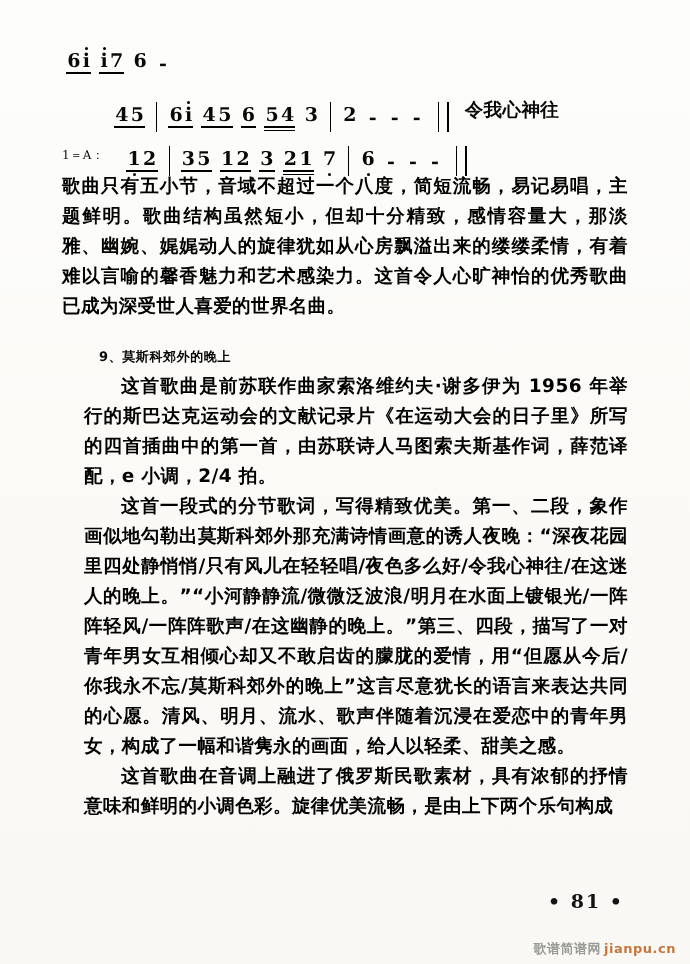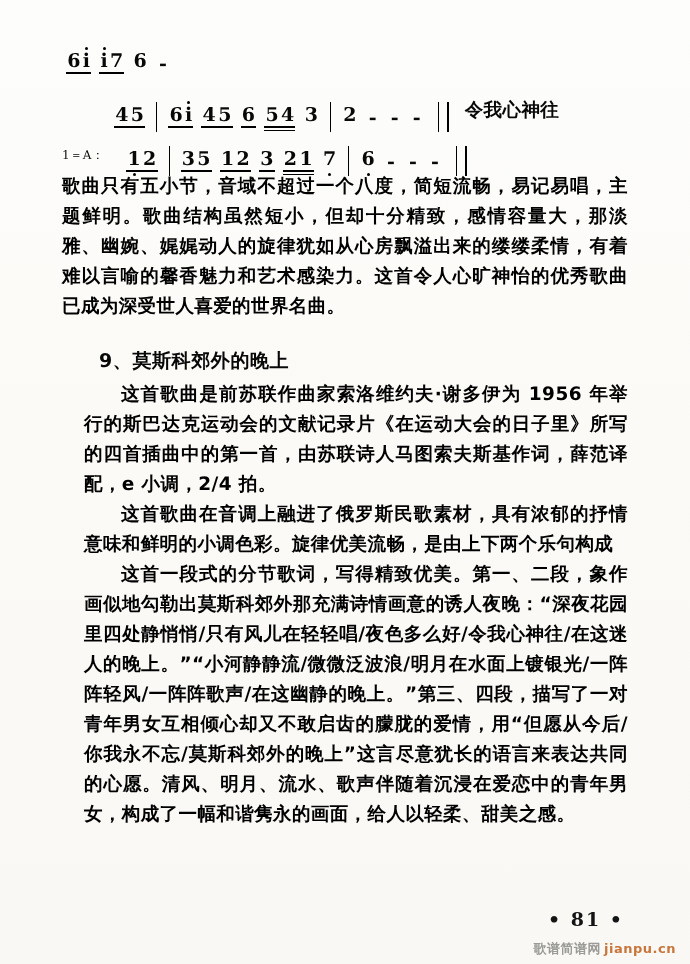--- a/index.html
+++ b/index.html
@@ -153,32 +153,32 @@
     font-family:"DejaVu Sans", sans-serif;
     font-weight:700;
     font-size:18.5px;
     letter-spacing:0.4px;
     margin-left:10px;
     white-space:nowrap;
   }
 
   
   .heading{
-    font-size:19px;
+    font-size:13px;
     font-weight:700;
     letter-spacing:0.6px;
     margin:26px 0 6px 37px;
   }
 
   .spacer-sm{height:10px;}
 
   
   .page-number{
     position:absolute;
-    right:66px; bottom:34px;
+    right:66px; bottom:52px;
     font-family:"DejaVu Serif", serif;
     font-size:19px;
     font-weight:700;
     letter-spacing:2px;
     color:#141414;
   }
 
   
   .watermark{
     position:absolute;
@@ -296,22 +296,22 @@
         <span class="jp-dash">-</span>
         <span class="jp-barend"></span>
       </span>
   </div>
 
   <div class="para">歌曲只有五小节，音域不超过一个八度，简短流畅，易记易唱，主题鲜明。歌曲结构虽然短小，但却十分精致，感情容量大，那淡雅、幽婉、娓娓动人的旋律犹如从心房飘溢出来的缕缕柔情，有着难以言喻的馨香魅力和艺术感染力。这首令人心旷神怡的优秀歌曲已成为深受世人喜爱的世界名曲。</div>
 
   <div class="heading">9、莫斯科郊外的晚上</div>
 
   <div class="para indent">这首歌曲是前苏联作曲家索洛维约夫·谢多伊为 1956 年举行的斯巴达克运动会的文献记录片《在运动大会的日子里》所写的四首插曲中的第一首，由苏联诗人马图索夫斯基作词，薛范译配，e 小调，2/4 拍。</div>
+  <div class="para indent">这首一段式的分节歌词，写得精致优美。第一、二段，象作画似地勾勒出莫斯科郊外那充满诗情画意的诱人夜晚：“深夜花园里四处静悄悄/只有风儿在轻轻唱/夜色多么好/令我心神往/在这迷人的晚上。”“小河静静流/微微泛波浪/明月在水面上镀银光/一阵阵轻风/一阵阵歌声/在这幽静的晚上。”第三、四段，描写了一对青年男女互相倾心却又不敢启齿的朦胧的爱情，用“但愿从今后/你我永不忘/莫斯科郊外的晚上”这言尽意犹长的语言来表达共同的心愿。清风、明月、流水、歌声伴随着沉浸在爱恋中的青年男女，构成了一幅和谐隽永的画面，给人以轻柔、甜美之感。</div>
   <div class="para indent">这首歌曲在音调上融进了俄罗斯民歌素材，具有浓郁的抒情意味和鲜明的小调色彩。旋律优美流畅，是由上下两个乐句构成</div>
-  <div class="para indent">这首一段式的分节歌词，写得精致优美。第一、二段，象作画似地勾勒出莫斯科郊外那充满诗情画意的诱人夜晚：“深夜花园里四处静悄悄/只有风儿在轻轻唱/夜色多么好/令我心神往/在这迷人的晚上。”“小河静静流/微微泛波浪/明月在水面上镀银光/一阵阵轻风/一阵阵歌声/在这幽静的晚上。”第三、四段，描写了一对青年男女互相倾心却又不敢启齿的朦胧的爱情，用“但愿从今后/你我永不忘/莫斯科郊外的晚上”这言尽意犹长的语言来表达共同的心愿。清风、明月、流水、歌声伴随着沉浸在爱恋中的青年男女，构成了一幅和谐隽永的画面，给人以轻柔、甜美之感。</div>
 
 </div>
 
 <div class="page-number">• 81 •</div>
 
 <div class="watermark">
   <span class="wm-cn">歌谱简谱网</span><span class="wm-en">jianpu.cn</span>
 </div>
 
 </body></html>

